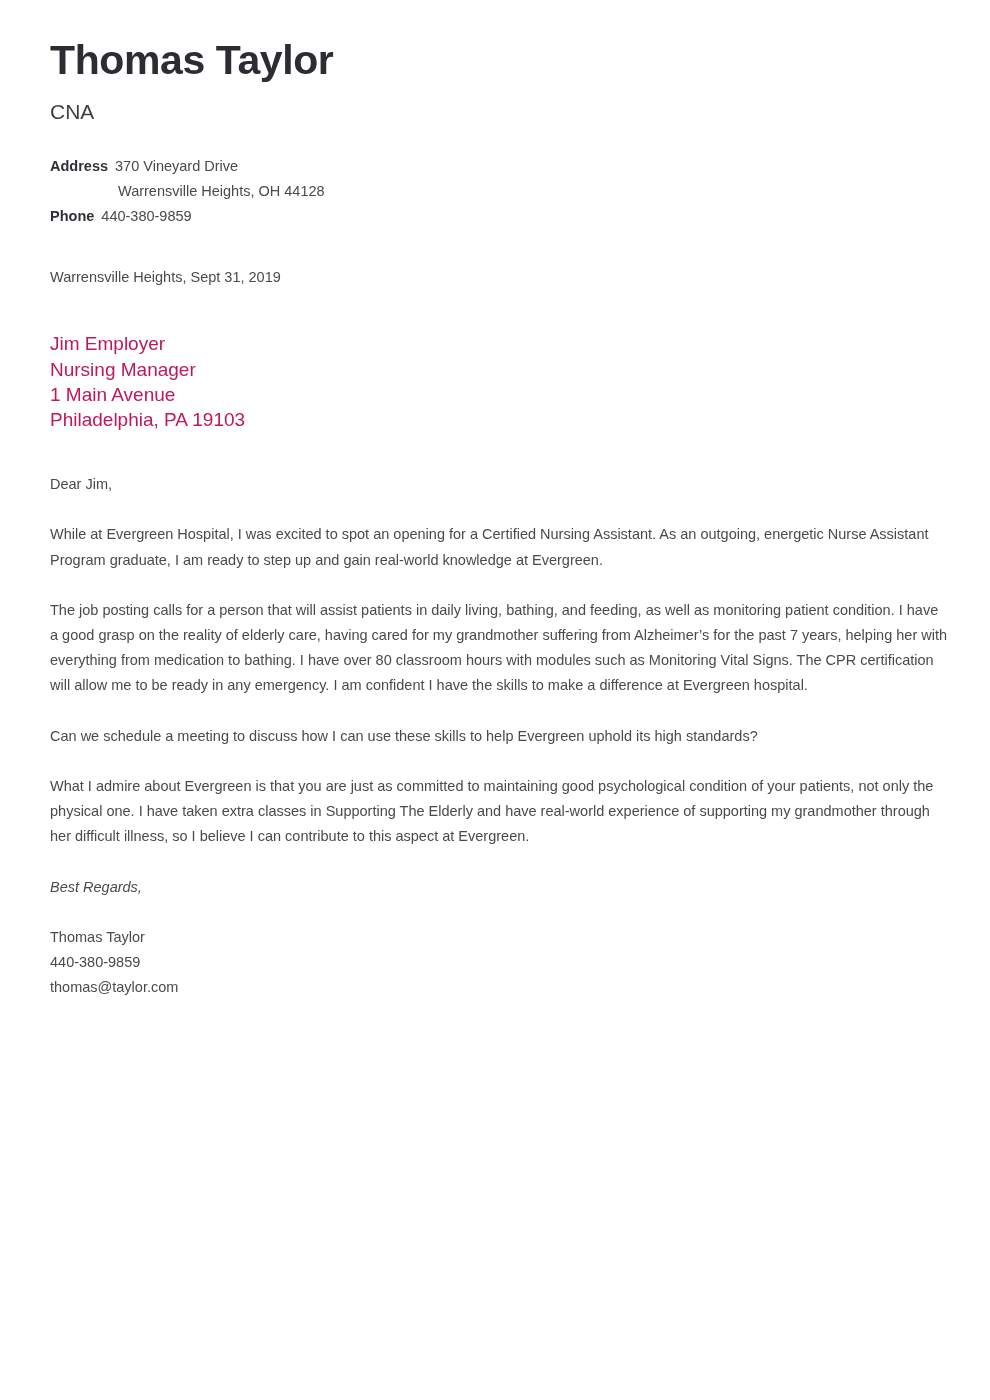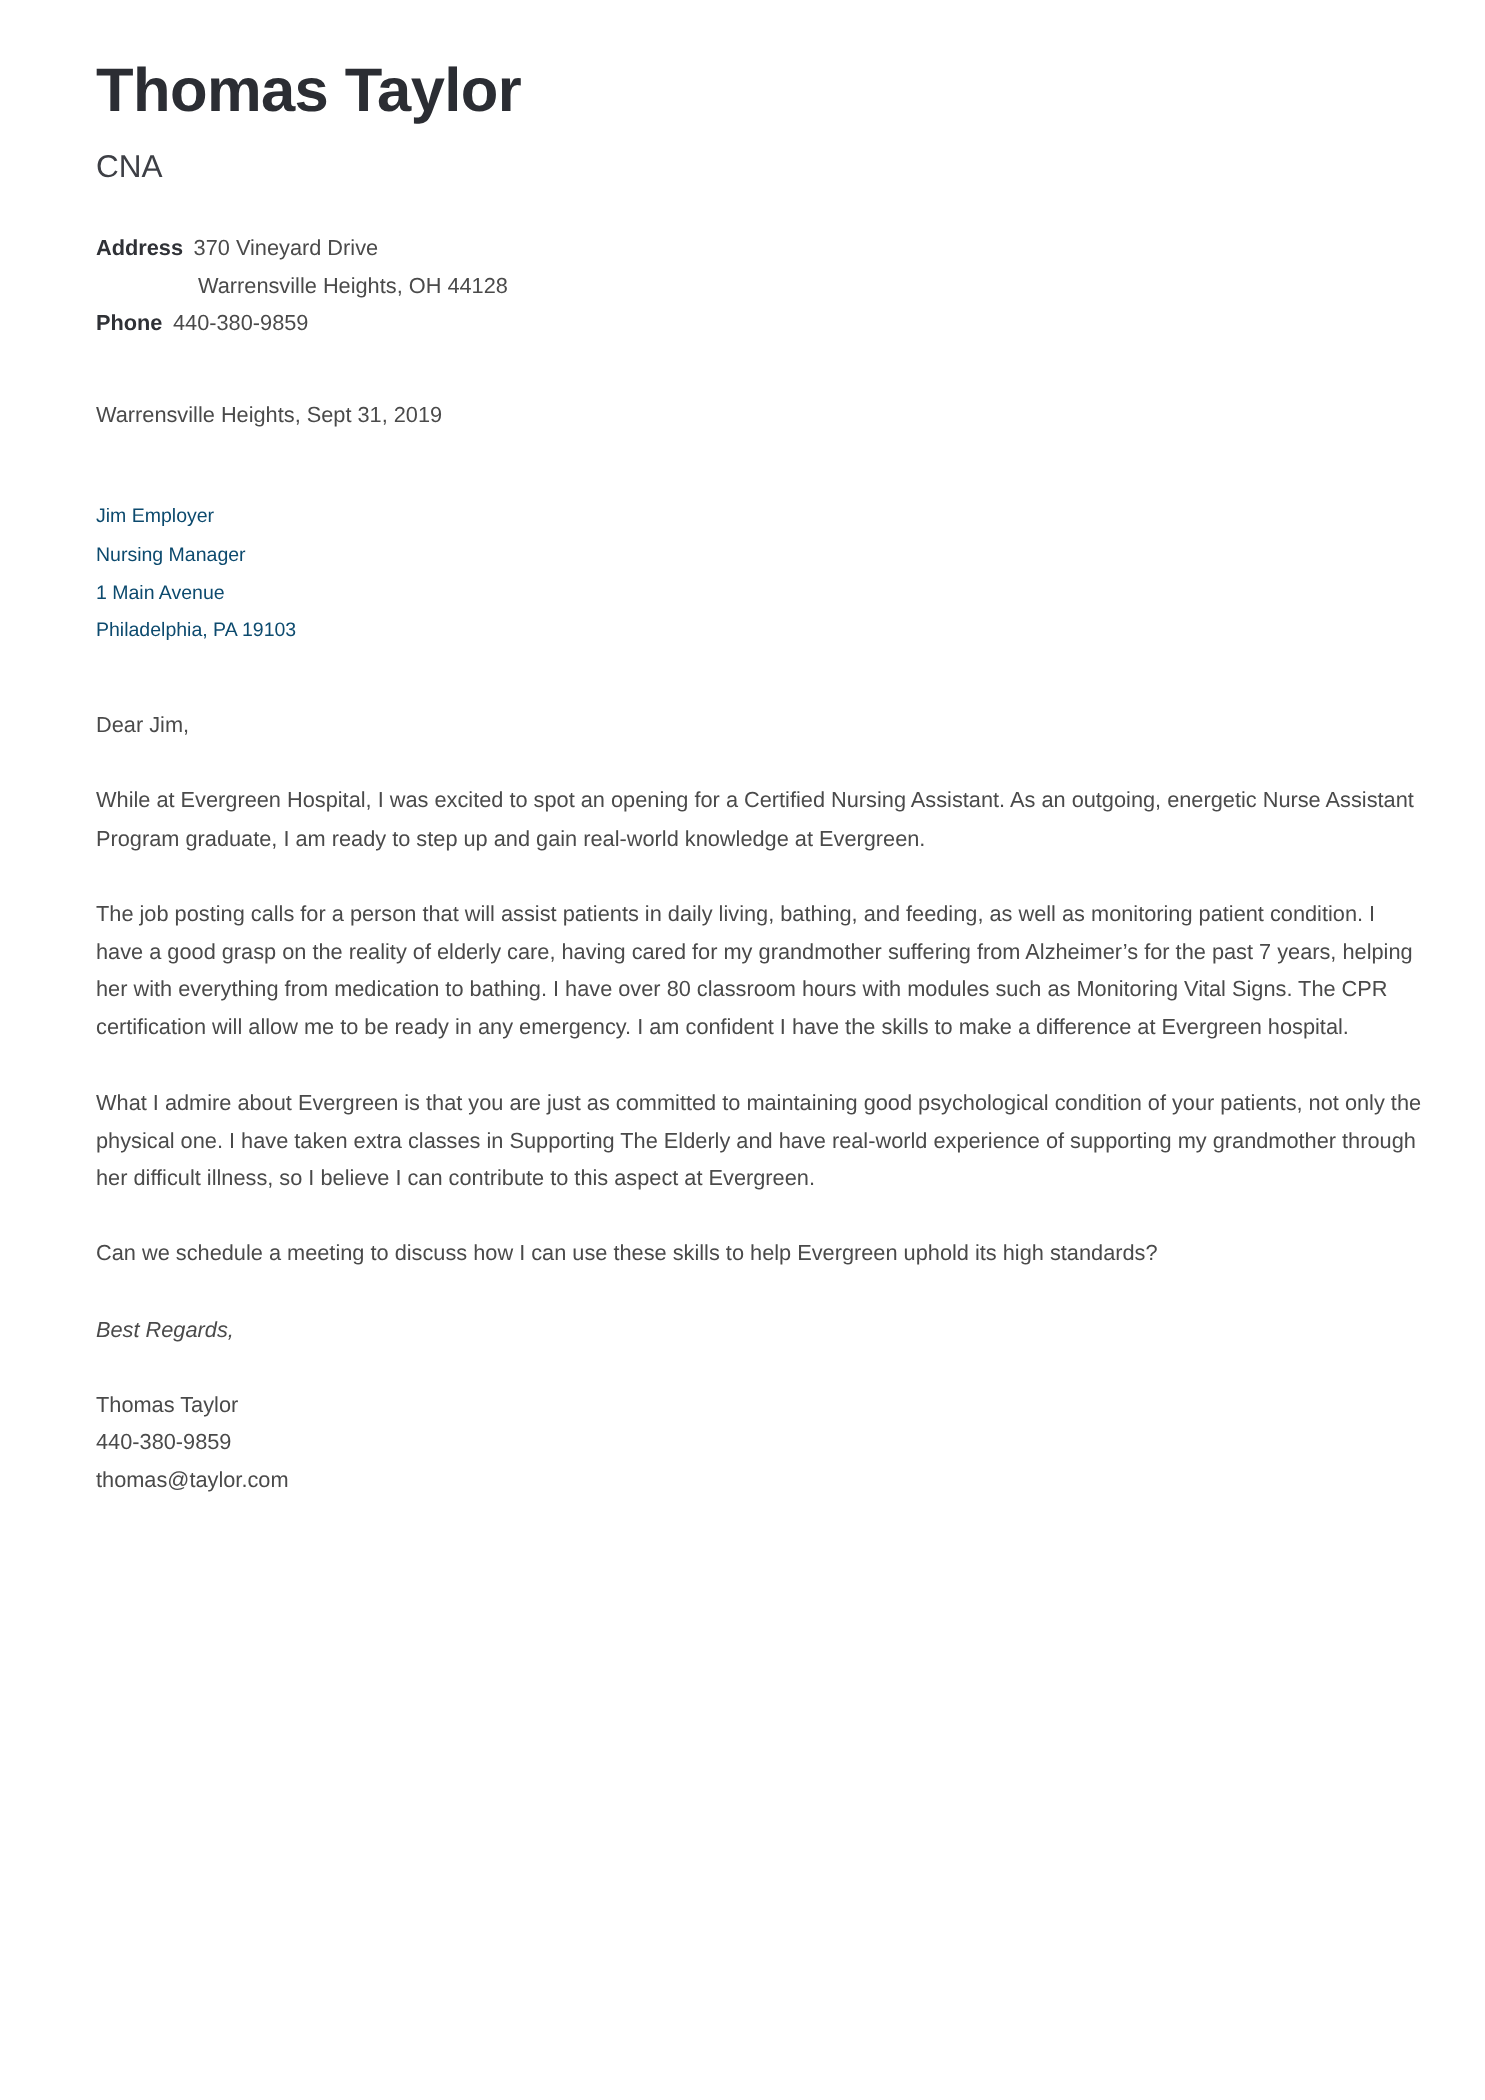--- a/index.html
+++ b/index.html
@@ -12,21 +12,21 @@
     width: 990px;
     min-height: 1400px;
     font-family: "Liberation Sans", sans-serif;
     -webkit-font-smoothing: antialiased;
   }
 
   .page {
     width: 990px;
     min-height: 1400px;
     box-sizing: border-box;
-    padding: 38px 40px 40px 64px;
+    padding: 38px 40px 40px 50px;
     background: #ffffff;
   }
 
   
   .letter-header {
     margin: 0;
   }
   .candidate-name {
     font-size: 41px;
     font-weight: 700;
@@ -75,23 +75,23 @@
     line-height: 25px;
     color: #4a4a4a;
     margin: 0 0 41px 0;
   }
 
   
   .recipient-block {
     margin: 0 0 40px 0;
   }
   .recipient-line {
-    font-size: 13px;
+    font-size: 19px;
     line-height: 25.3px;
-    color: #0c4a6e;
+    color: #be185d;
   }
 
   
   .salutation {
     font-size: 14.5px;
     line-height: 25px;
     color: #4a4a4a;
     margin: 0 0 25px 0;
   }
   .body-paragraph {
@@ -146,22 +146,22 @@
     <div class="recipient-line">Jim Employer</div>
     <div class="recipient-line">Nursing Manager</div>
     <div class="recipient-line">1 Main Avenue</div>
     <div class="recipient-line">Philadelphia, PA 19103</div>
   </div>
 
   <div class="salutation">Dear Jim,</div>
 
   <p class="body-paragraph">While at Evergreen Hospital, I was excited to spot an opening for a Certified Nursing Assistant. As an outgoing, energetic Nurse Assistant Program graduate, I am ready to step up and gain real-world knowledge at Evergreen.</p>
   <p class="body-paragraph">The job posting calls for a person that will assist patients in daily living, bathing, and feeding, as well as monitoring patient condition. I have a good grasp on the reality of elderly care, having cared for my grandmother suffering from Alzheimer’s for the past 7 years, helping her with everything from medication to bathing. I have over 80 classroom hours with modules such as Monitoring Vital Signs. The CPR certification will allow me to be ready in any emergency. I am confident I have the skills to make a difference at Evergreen hospital.</p>
+  <p class="body-paragraph">Can we schedule a meeting to discuss how I can use these skills to help Evergreen uphold its high standards?</p>
   <p class="body-paragraph">What I admire about Evergreen is that you are just as committed to maintaining good psychological condition of your patients, not only the physical one. I have taken extra classes in Supporting The Elderly and have real-world experience of supporting my grandmother through her difficult illness, so I believe I can contribute to this aspect at Evergreen.</p>
-  <p class="body-paragraph">Can we schedule a meeting to discuss how I can use these skills to help Evergreen uphold its high standards?</p>
 
   <div class="closing-phrase">Best Regards,</div>
 
   <div class="signature-block">
     <div class="signature-line">Thomas Taylor</div>
     <div class="signature-line">440-380-9859</div>
     <div class="signature-line">thomas@taylor.com</div>
   </div>
 
 </div>

